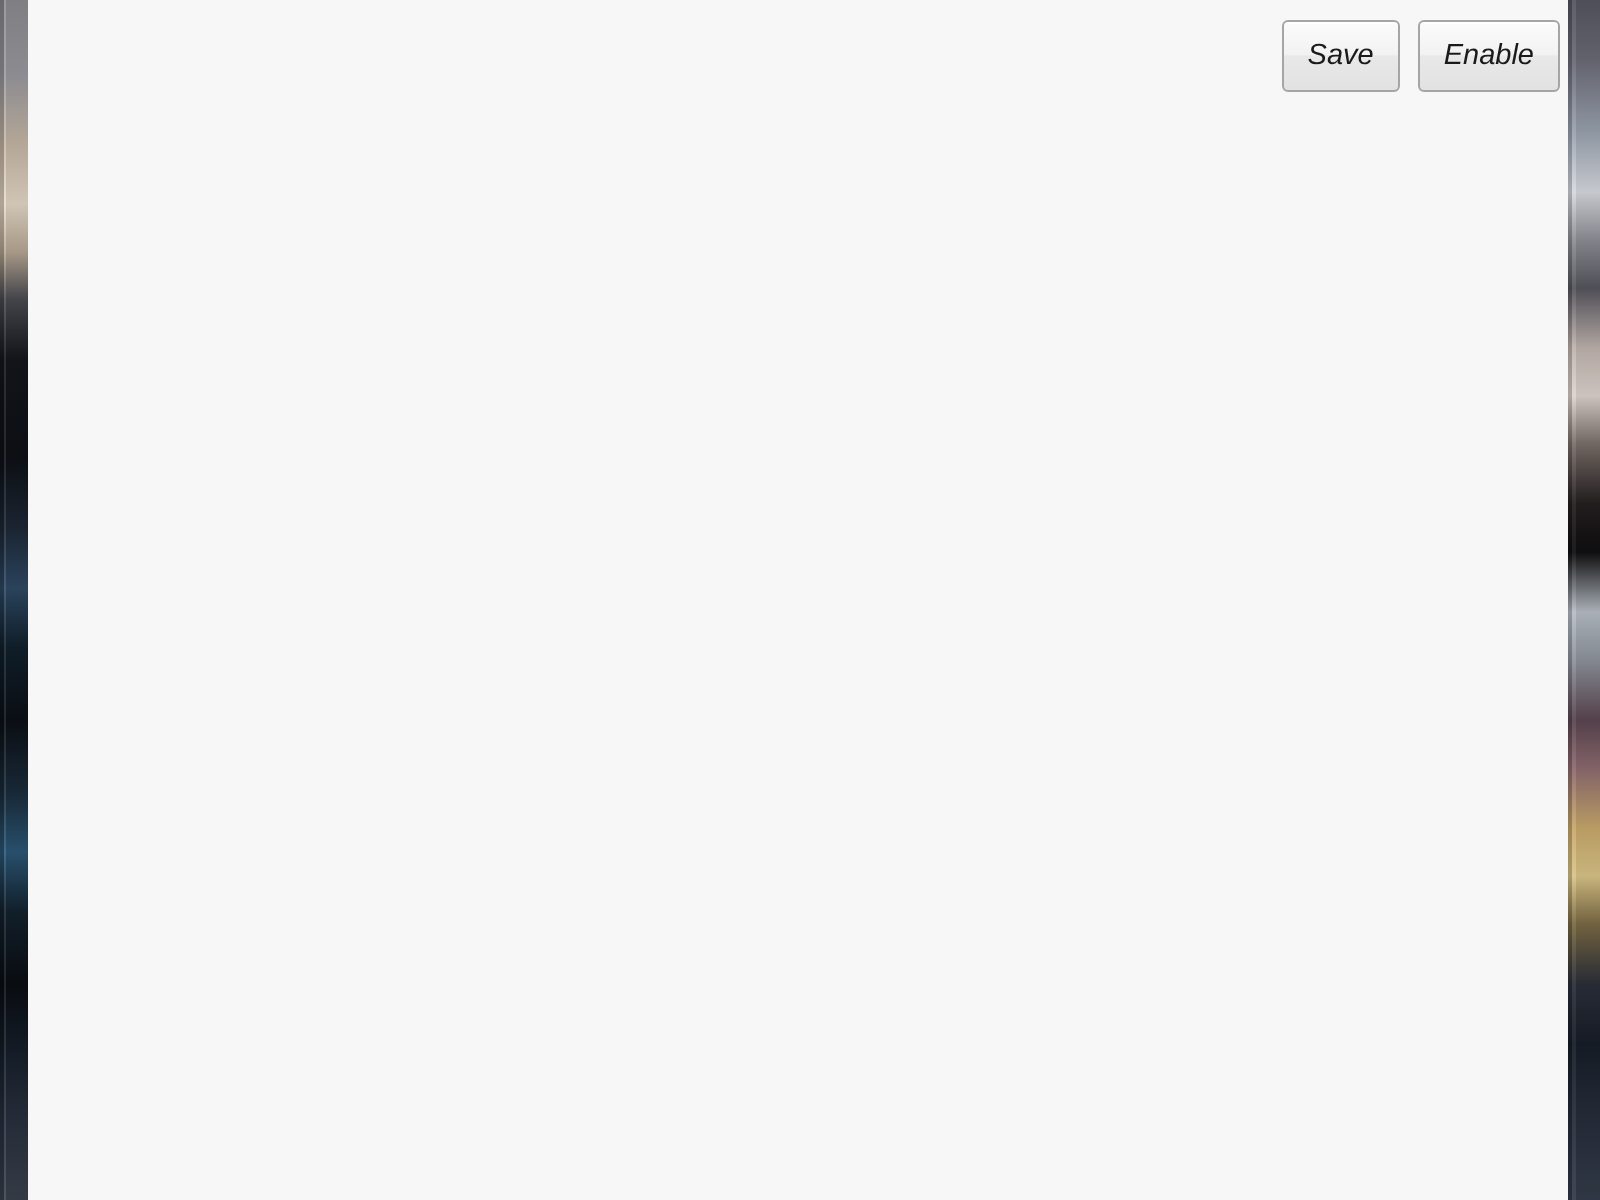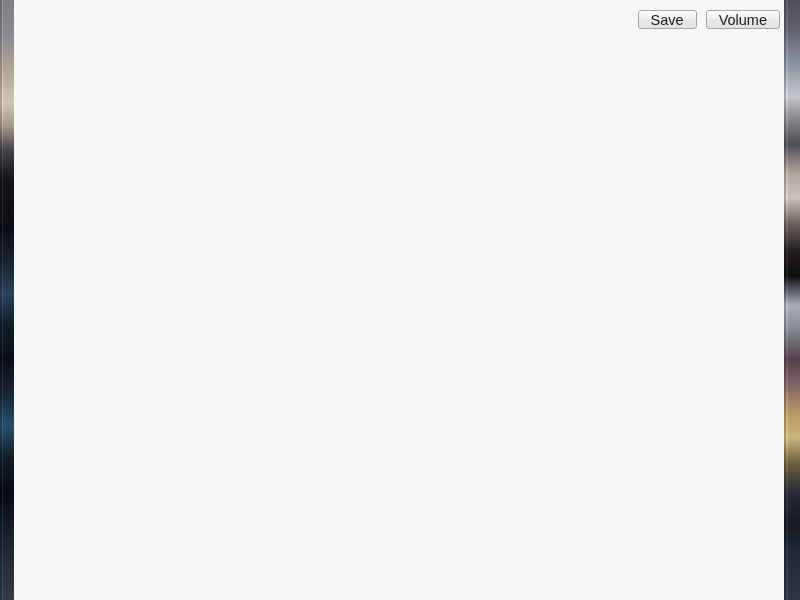--- a/index.html
+++ b/index.html
@@ -116,34 +116,35 @@
   .button-bar {
     position: absolute;
     right: 20px;
     top: 10px;
     display: flex;
     gap: 9px;
     z-index: 3;
   }
   .win-button {
     min-width: 58px;
-    height: 19px;
+    height: 36px;
     padding: 0 12px;
     box-sizing: border-box;
     border: 1px solid #a5a5a5;
     border-radius: 3px;
     background: linear-gradient(to bottom, #fbfbfb 0%, #f2f2f2 48%, #e8e8e8 50%, #e2e2e2 100%);
     font-family: "Liberation Sans", sans-serif;
     font-size: 14.5px;
     color: #1a1a1a;
     cursor: pointer;
     display: flex;
     align-items: center;
     justify-content: center;
     box-shadow: inset 0 1px 0 rgba(255,255,255,0.85);
+    font-style: italic;
   }
 
   
   .list-box {
     position: absolute;
     left: 30px;
     top: 63px;
     width: 234px;
     height: 274px;
     box-sizing: border-box;
@@ -218,21 +219,21 @@
   <span class="aero-check">
     <svg class="tick" viewBox="0 0 9 9">
       <path d="M1 4.3 L3.3 6.9 L8 0.9" fill="none" stroke="#2a3f7a" stroke-width="1.7" stroke-linecap="round" stroke-linejoin="round"></path>
     </svg>
   </span>
   <span class="check-label">Enable Global Hotkeys</span>
 </div>
 
 <div class="button-bar">
   <button class="win-button">Save</button>
-  <button class="win-button">Volume</button>
+  <button class="win-button">Enable</button>
 </div>
 
 <div class="list-box" id="hotkey-list">
     <div class="list-row">
       <span class="aero-check">
         <svg class="tick" viewBox="0 0 9 9">
           <path d="M1 4.3 L3.3 6.9 L8 0.9" fill="none" stroke="#2a3f7a" stroke-width="1.7" stroke-linecap="round" stroke-linejoin="round"></path>
         </svg>
       </span>
       <span class="check-label">Play / Pause</span>

